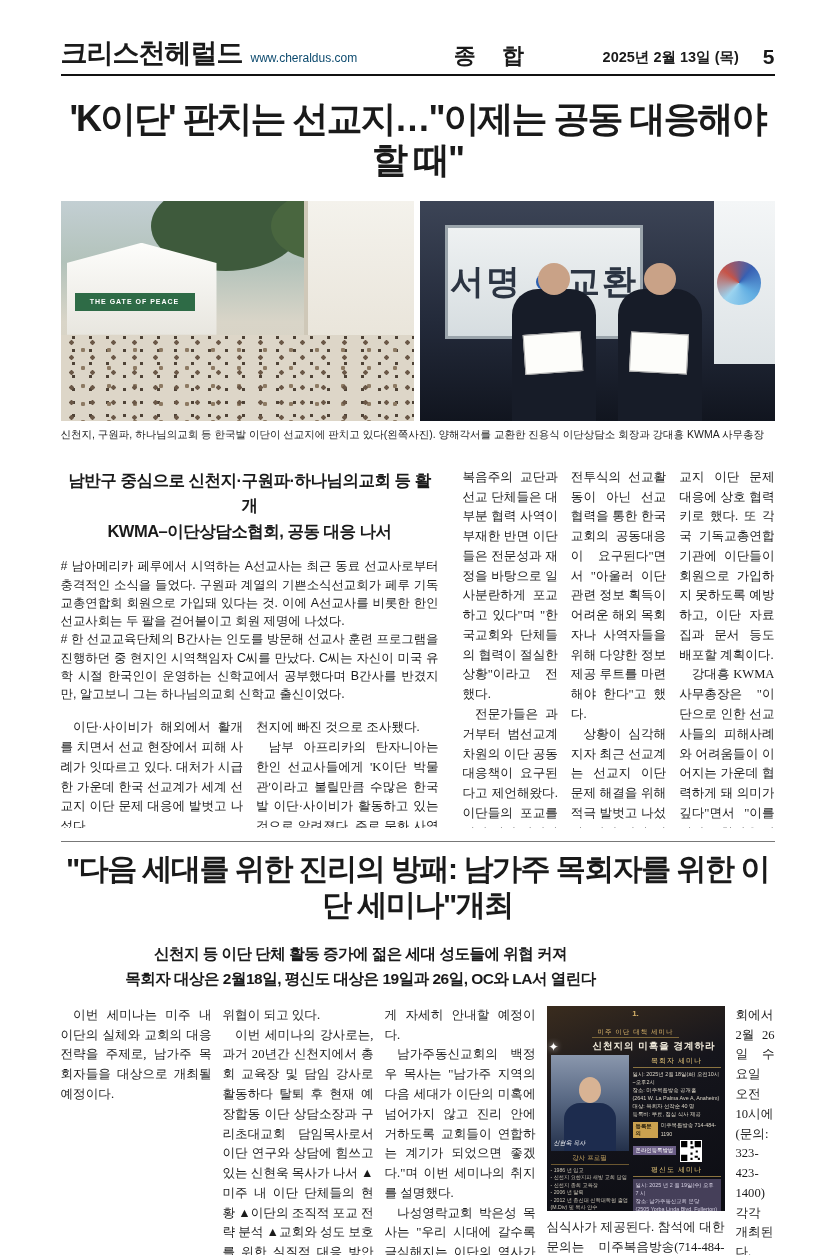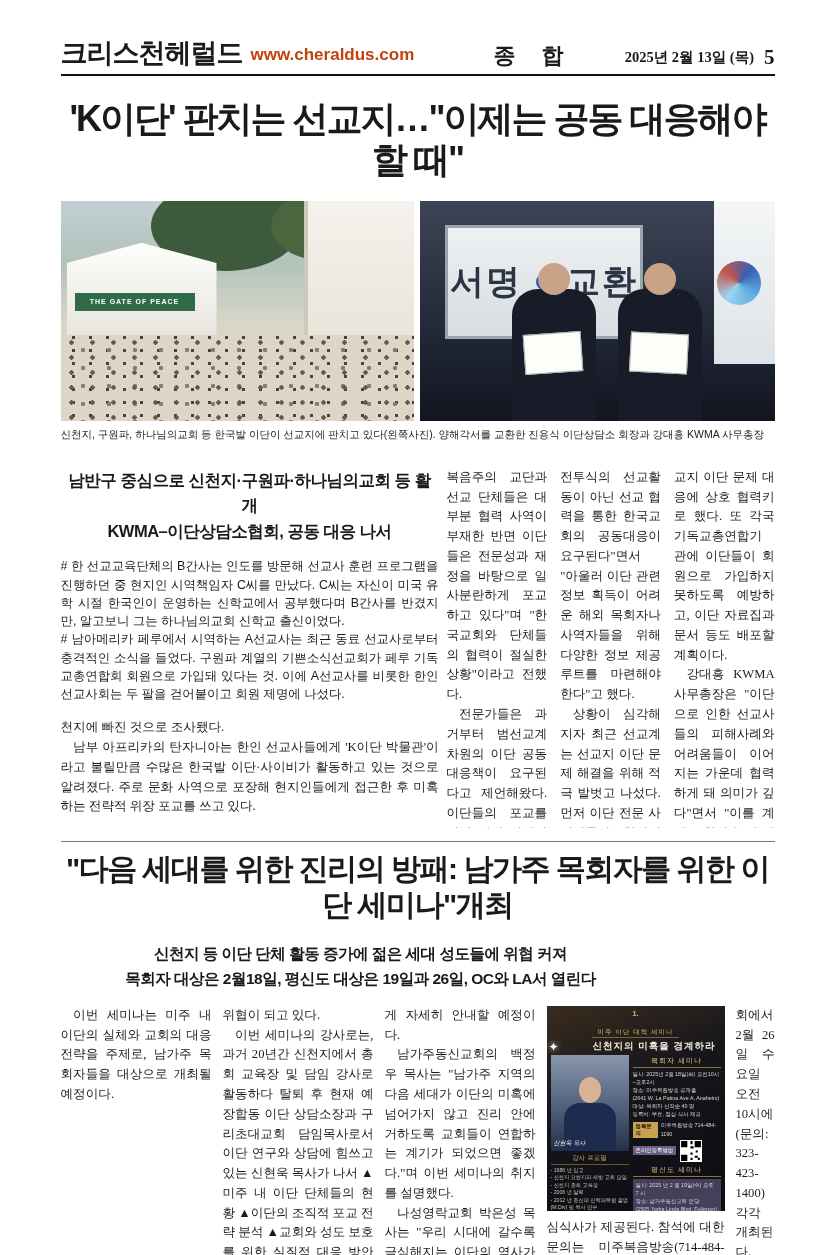--- a/index.html
+++ b/index.html
@@ -3,23 +3,23 @@
 <meta charset="utf-8">
 <style>
   * { box-sizing: border-box; }
   body { margin:0; background:#ffffff; font-family:"Liberation Serif", serif; color:#1a1a1a; }
   .page { position:relative; width:770px; height:1255px; margin:0 auto; background:#fff; padding:0 28px; overflow:hidden; }
 
   
   .masthead { margin-top:40px; display:flex; align-items:flex-end; justify-content:space-between; border-bottom:2px solid #111; padding-bottom:7px; }
   .mast-left { display:flex; align-items:flex-end; gap:8px; }
   .logo { font-family:"Liberation Sans", sans-serif; font-weight:bold; font-size:27px; letter-spacing:-1px; line-height:1; }
-  .site { font-family:"Liberation Sans", sans-serif; font-weight:bold; font-size:17px; padding-bottom:2px; color:#c2410c; }
+  .site { font-family:"Liberation Sans", sans-serif; font-weight:normal; font-size:12px; padding-bottom:2px; color:#0c4a6e; }
   .mast-center { font-family:"Liberation Sans", sans-serif; font-weight:bold; font-size:22px; letter-spacing:10px; line-height:1; transform:translateX(14px); }
-  .mast-right { font-family:Liberation Serif, serif; font-weight:bold; font-size:14.5px; display:flex; align-items:center; gap:10px; }
+  .mast-right { font-family:Liberation Sans, sans-serif; font-weight:bold; font-size:14.5px; display:flex; align-items:center; gap:24px; }
   .pagenum { font-size:21px; line-height:0.9; }
 
   
   .headline1 { font-family:"Liberation Sans", sans-serif; font-weight:bold; font-size:36px; letter-spacing:-2px; text-align:center; margin:22px 0 20px; line-height:1.15; }
   .photos { display:flex; gap:6px; height:220px;border-radius:13px; }
   .photo { position:relative; overflow:hidden; }
   .photo-left { width:49.5%; background:linear-gradient(180deg,#c3cfd3 0%,#b2c2ba 28%,#d9d5c8 55%,#d6cfc0 100%); }
   .tree { position:absolute; background:#3e5a3c; border-radius:50%; }
   .t1 { width:150px; height:90px; left:90px; top:-20px; }
   .t2 { width:110px; height:70px; left:210px; top:-10px; background:#49663f; }
@@ -35,21 +35,21 @@
   .screen-dot { width:16px; height:16px; border-radius:50%; background:conic-gradient(#c0392b 0 50%, #2b5fb0 50% 100%); }
   .wallpanel { position:absolute; right:0; top:0; width:17%; height:74%; background:linear-gradient(180deg,#f4f6f7,#dde3e6); }
   .swirl { position:absolute; right:14px; top:60px; width:44px; height:44px; border-radius:50%; background:conic-gradient(from 40deg,#1847a8,#4aa3e0,#8fd0f0,#c0392b,#1847a8); opacity:.85; }
   .person { position:absolute; bottom:0; width:84px; height:132px; background:#171c28; border-radius:26px 26px 0 0; }
   .p1 { left:26%; } .p2 { left:56%; }
   .head { position:absolute; top:-26px; left:26px; width:32px; height:32px; border-radius:50%; background:#c9a287; }
   .cert { position:absolute; top:44px; left:12px; width:58px; height:40px; background:#fdfdfa; border:1px solid #aaa; transform:rotate(-4deg); }
   .p2 .cert { transform:rotate(3deg); }
   .caption-row { display:flex; justify-content:space-between; gap:12px; font-family:"Liberation Sans", sans-serif; font-size:10.5px; color:#222; margin:7px 0 26px; white-space:nowrap; overflow:hidden; }
 
-  .a1-body { display:flex; gap:8px; height:360px; overflow:hidden; }
+  .a1-body { display:flex; gap:24px; height:360px; overflow:hidden; }
   .a1-left { width:378px; flex:none; }
   .subhead1 { text-align:center; font-family:"Liberation Sans", sans-serif; font-weight:bold; font-size:16.5px; line-height:1.55; letter-spacing:-0.5px; }
   .intro { margin-top:13px; font-family:"Liberation Sans", sans-serif; font-size:12.4px; line-height:1.47; text-align:justify; }
   .intro p { margin:0; }
   .twocol { display:flex; gap:13px; margin-top:15px; height:196px; overflow:hidden; }
   .twocol .col { flex:1; }
   .bodytext p { margin:0; text-indent:1em; text-align:justify; font-size:12.6px; line-height:1.57; }
   .bodytext p.cont { text-indent:0; }
   .a1-right { flex:1; display:flex; gap:13px; }
   .a1-right .col { flex:1; overflow:hidden; }
@@ -144,24 +144,28 @@
     <span>ⓒ데일리굿뉴스</span>
   </div>
 
   <div class="a1-body">
     <div class="a1-left">
       <div class="subhead1">
         <div>남반구 중심으로 신천지·구원파·하나님의교회 등 활개</div>
         <div>KWMA–이단상담소협회, 공동 대응 나서</div>
       </div>
       <div class="intro">
+        <p># 남아메리카 페루에서 시역하는 A선교사는 최근 동료 선교사로부터 충격적인 소식을 들었다. 구원파 계열의 기쁜소식선교회가 페루 기독교총연합회 회원으로 가입돼 있다는 것. 이에 A선교사를 비롯한 한인 선교사회는 두 팔을 걷어붙이고 회원 제명에 나섰다.</p>
         <p># 한 선교교육단체의 B간사는 인도를 방문해 선교사 훈련 프로그램을 진행하던 중 현지인 시역책임자 C씨를 만났다. C씨는 자신이 미국 유학 시절 한국인이 운영하는 신학교에서 공부했다며 B간사를 반겼지만, 알고보니 그는 하나님의교회 신학교 출신이었다.</p>
-        <p># 남아메리카 페루에서 시역하는 A선교사는 최근 동료 선교사로부터 충격적인 소식을 들었다. 구원파 계열의 기쁜소식선교회가 페루 기독교총연합회 회원으로 가입돼 있다는 것. 이에 A선교사를 비롯한 한인 선교사회는 두 팔을 걷어붙이고 회원 제명에 나섰다.</p>
       </div>
       <div class="twocol bodytext">
+        <div class="col">
+          <p>이단·사이비가 해외에서 활개를 치면서 선교 현장에서 피해 사례가 잇따르고 있다. 대처가 시급한 가운데 한국 선교계가 세계 선교지 이단 문제 대응에 발벗고 나섰다.</p>
+
+        </div>
         <div class="col">
           <p class="cont">천지에 빠진 것으로 조사됐다.</p>
           <p>남부 아프리카의 탄자니아는 한인 선교사들에게 'K이단 박물관'이라고 불릴만큼 수많은 한국발 이단·사이비가 활동하고 있는 것으로 알려졌다. 주로 문화 사역으로 포장해 현지인들에게 접근한 후 미혹하는 전략적 위장 포교를 쓰고 있다.</p>
 
         </div>
       </div>
     </div>
     <div class="a1-right bodytext">
       <div class="col">
         <p class="cont">복음주의 교단과 선교 단체들은 대부분 협력 사역이 부재한 반면 이단들은 전문성과 재정을 바탕으로 일사분란하게 포교하고 있다"며 "한국교회와 단체들의 협력이 절실한 상황"이라고 전했다.</p>

